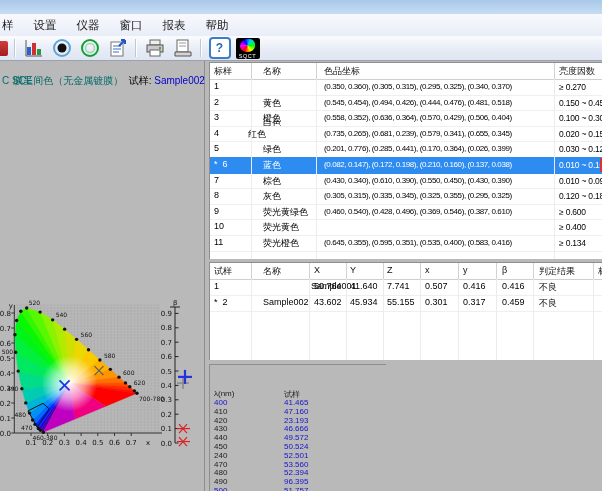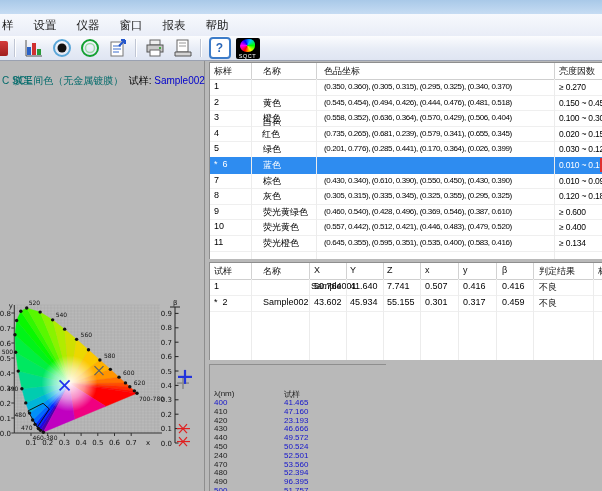--- a/index.html
+++ b/index.html
@@ -400,33 +400,34 @@
           <div class="cell factor" style="left: 349px;">0.150 ~ 0.450</div>
         </div>
         <div class="trow" style="top: 47.2px; height: 15.6px;">
           <div class="cell num" style="left: 4px;">3</div>
           <div class="cell" style="left: 53px;">橙色</div>
           <div class="cell coords" style="left: 114px;">(0.558, 0.352), (0.636, 0.364), (0.570, 0.429), (0.506, 0.404)</div>
           <div class="cell factor" style="left: 349px;">0.100 ~ 0.300</div>
         </div>
         <div class="trow" style="top: 62.8px; height: 15.6px;">
           <div class="cell num" style="left: 4px;">4</div>
-          <div class="cell" style="left: 52px;">红色</div>
+          <div class="cell" style="left: 38px;">红色</div>
           <div class="cell coords" style="left: 114px;">(0.735, 0.265), (0.681, 0.239), (0.579, 0.341), (0.655, 0.345)</div>
           <div class="cell factor" style="left: 349px;">0.020 ~ 0.150</div>
         </div>
         <div class="trow" style="top: 78.4px; height: 15.6px;">
           <div class="cell num" style="left: 4px;">5</div>
           <div class="cell" style="left: 53px;">绿色</div>
           <div class="cell coords" style="left: 114px;">(0.201, 0.776), (0.285, 0.441), (0.170, 0.364), (0.026, 0.399)</div>
           <div class="cell factor" style="left: 349px;">0.030 ~ 0.120</div>
         </div>
         <div class="trow sel" style="top: 94px; height: 15.6px;">
           <div class="cell num" style="left: 4px;">*  6</div>
           <div class="cell" style="left: 53px;">蓝色</div>
+          <div class="cell coords" style="left: 114px;">(0.082, 0.147), (0.172, 0.198), (0.210, 0.160), (0.137, 0.038)</div>
           <div class="cell factor" style="left: 349px;">0.010 ~ 0.100</div>
           <div class="selmark"></div>
         </div>
         <div class="trow" style="top: 109.6px; height: 15.6px;">
           <div class="cell num" style="left: 4px;">7</div>
           <div class="cell" style="left: 53px;">棕色</div>
           <div class="cell coords" style="left: 114px;">(0.430, 0.340), (0.610, 0.390), (0.550, 0.450), (0.430, 0.390)</div>
           <div class="cell factor" style="left: 349px;">0.010 ~ 0.090</div>
         </div>
         <div class="trow" style="top: 125.2px; height: 15.6px;">
@@ -437,21 +438,20 @@
         </div>
         <div class="trow" style="top: 140.8px; height: 15.6px;">
           <div class="cell num" style="left: 4px;">9</div>
           <div class="cell" style="left: 53px;">荧光黄绿色</div>
           <div class="cell coords" style="left: 114px;">(0.460, 0.540), (0.428, 0.496), (0.369, 0.546), (0.387, 0.610)</div>
           <div class="cell factor" style="left: 349px;">≥ 0.600</div>
         </div>
         <div class="trow" style="top: 156.4px; height: 15.6px;">
           <div class="cell num" style="left: 4px;">10</div>
           <div class="cell" style="left: 53px;">荧光黄色</div>
-          <div class="cell coords" style="left: 114px;">(0.557, 0.442), (0.512, 0.421), (0.446, 0.483), (0.479, 0.520)</div>
           <div class="cell factor" style="left: 349px;">≥ 0.400</div>
         </div>
         <div class="trow" style="top: 172px; height: 15.6px;">
           <div class="cell num" style="left: 4px;">11</div>
           <div class="cell" style="left: 53px;">荧光橙色</div>
           <div class="cell coords" style="left: 114px;">(0.645, 0.355), (0.595, 0.351), (0.535, 0.400), (0.583, 0.416)</div>
           <div class="cell factor" style="left: 349px;">≥ 0.134</div>
         </div>
       </div>
     <span class="vline" style="left:41px"></span>

